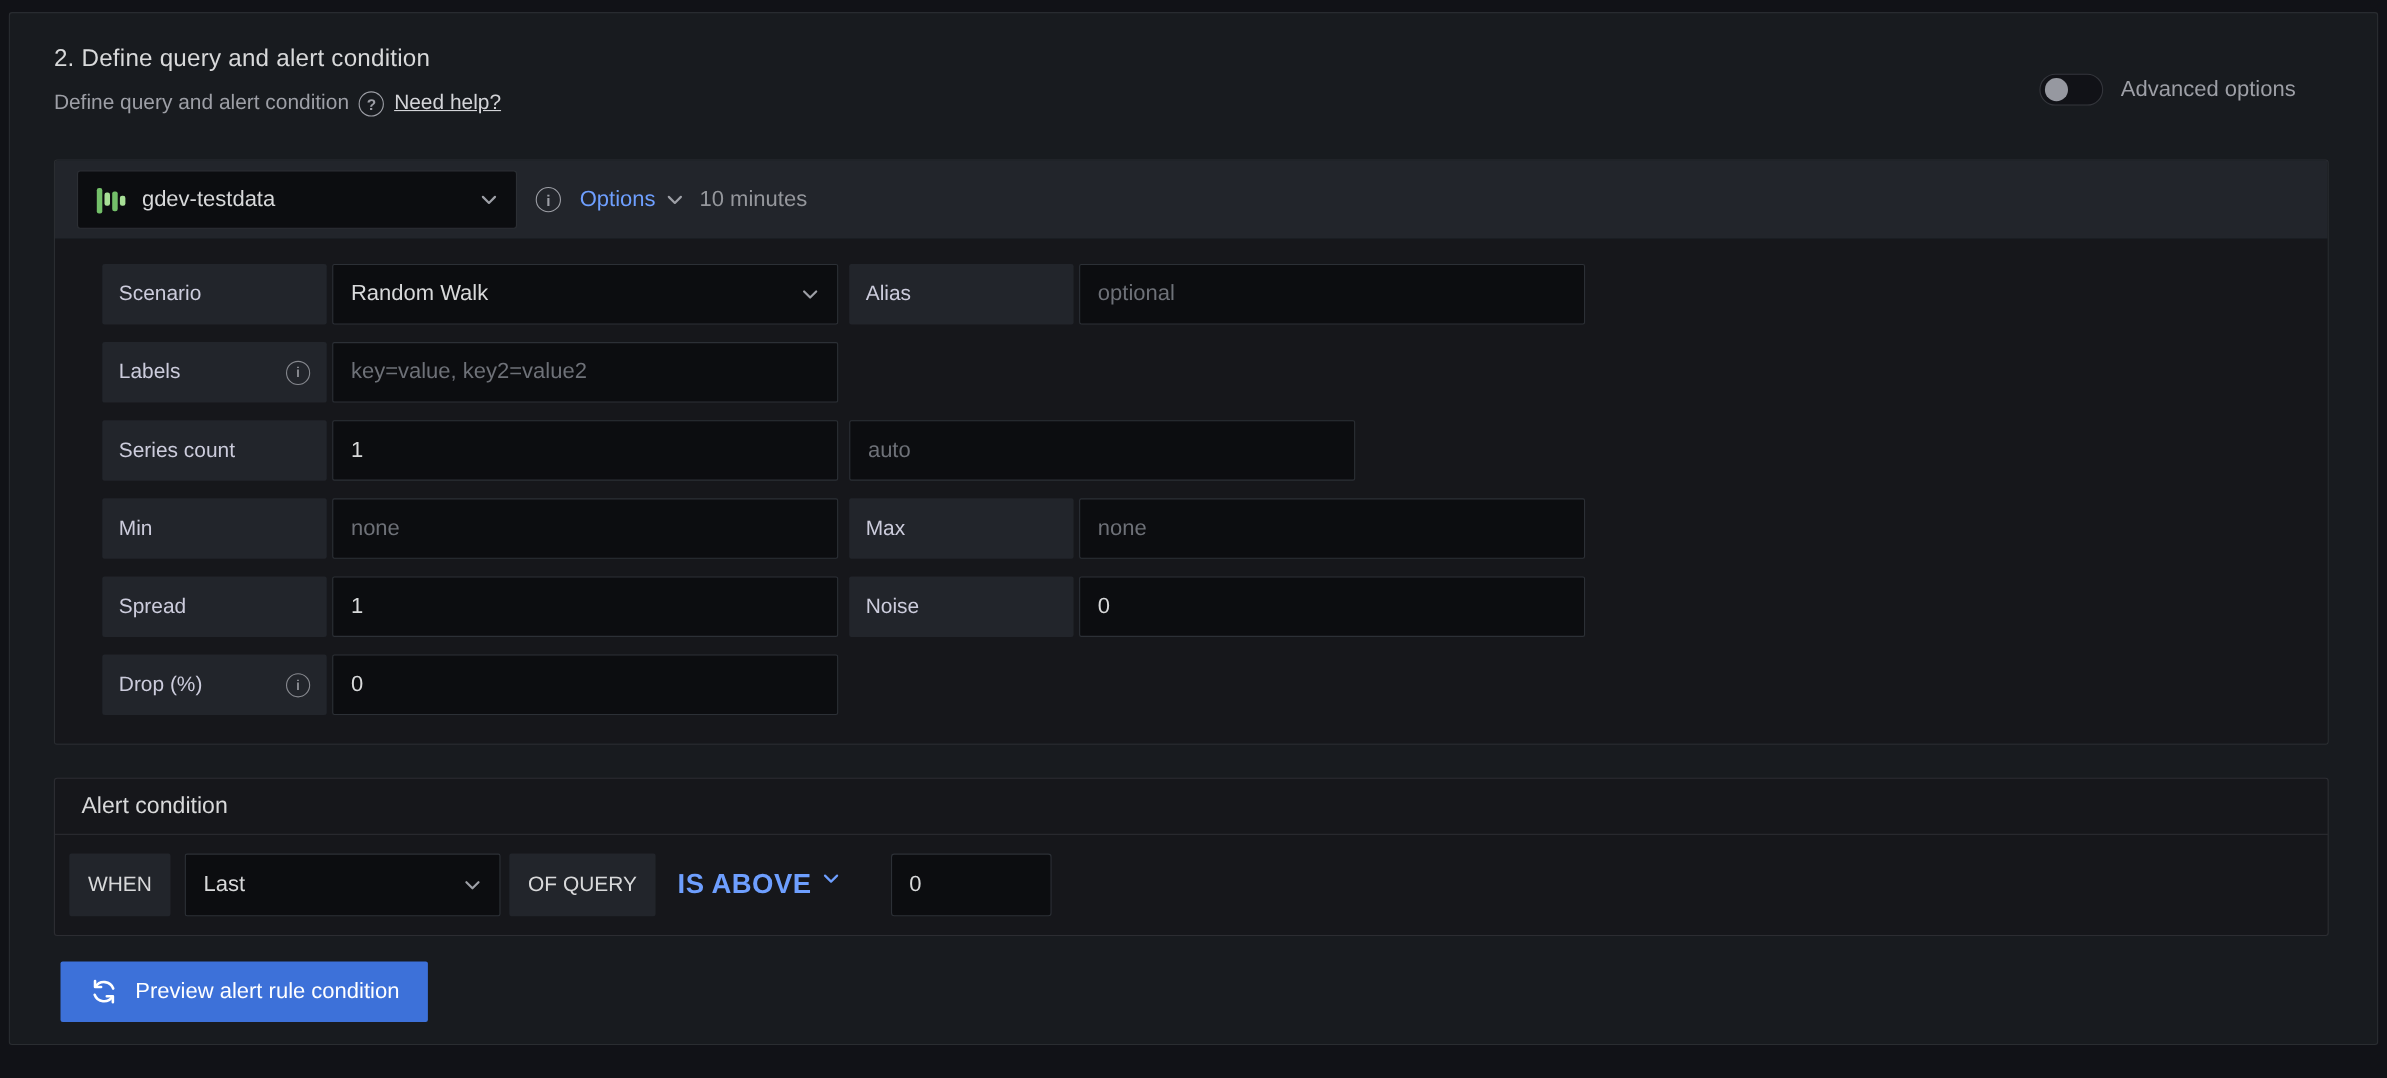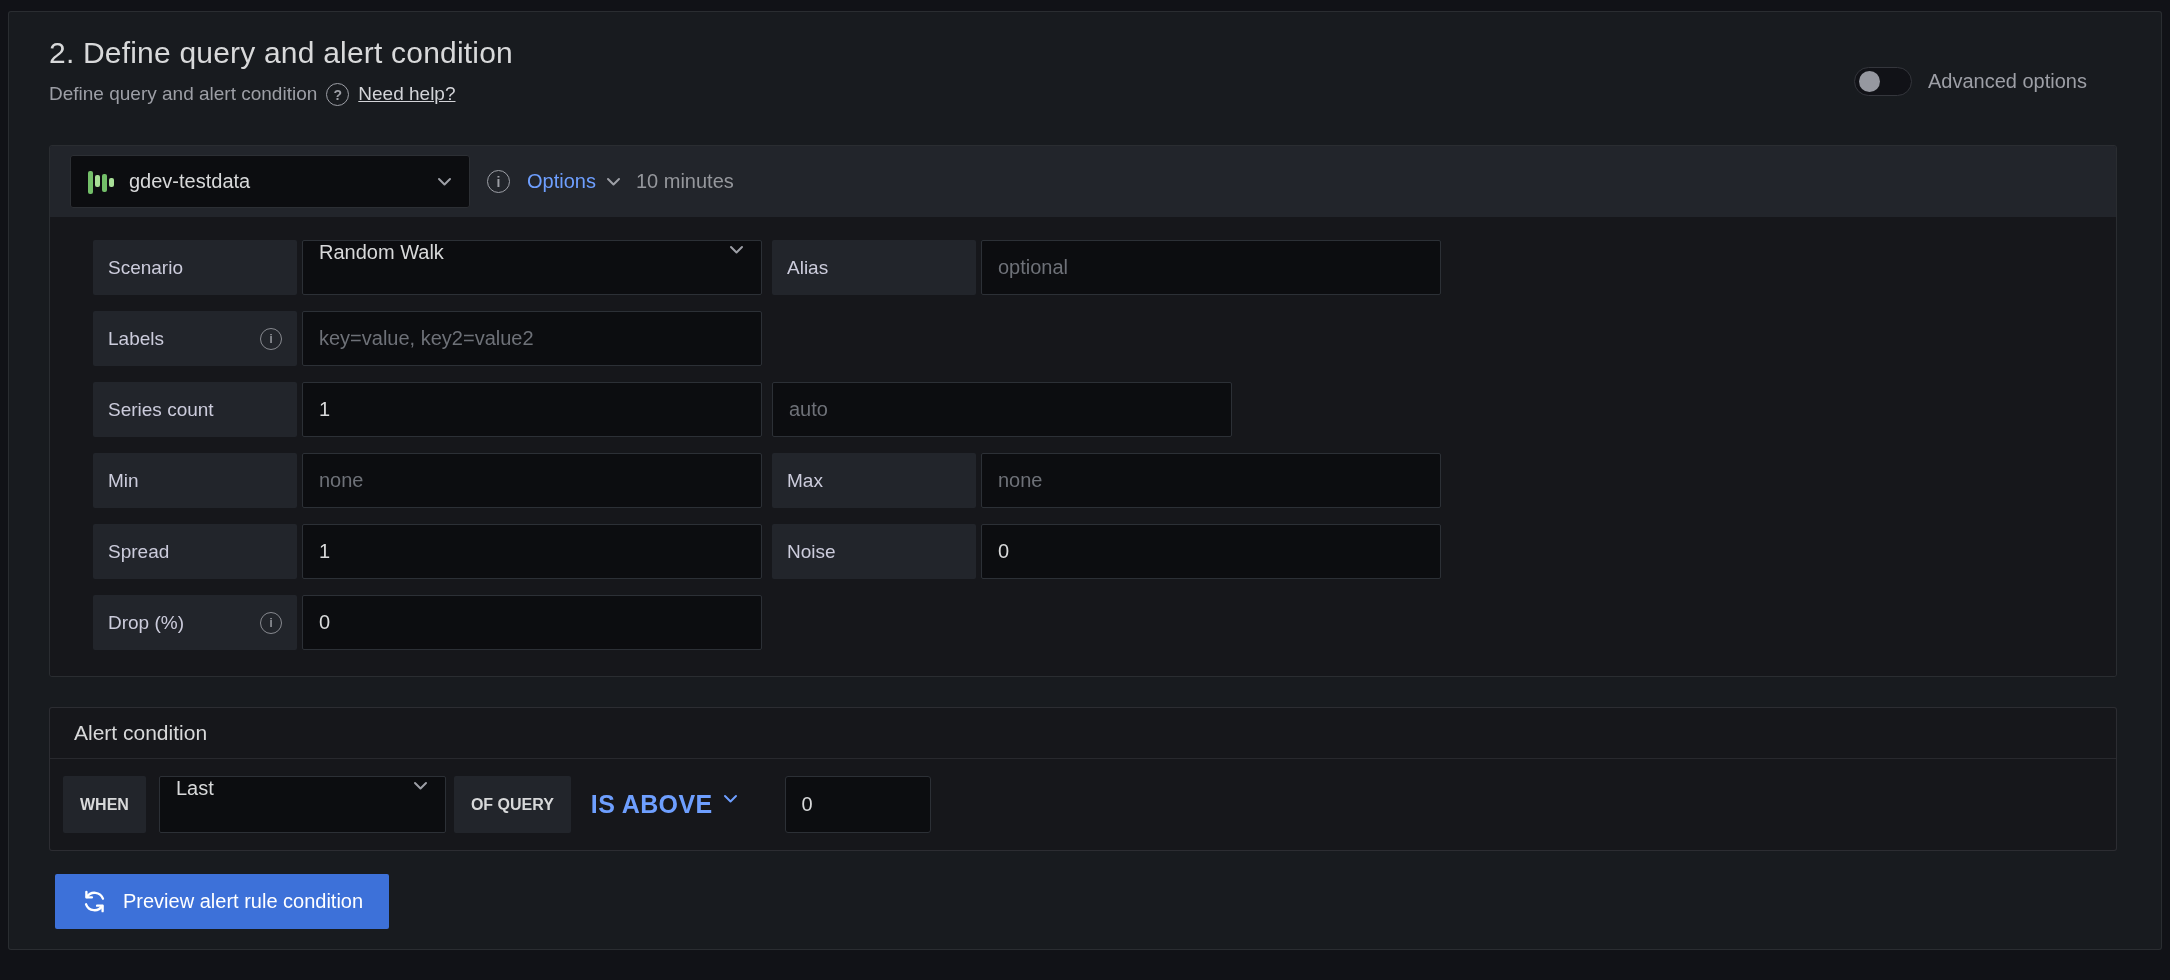--- a/index.html
+++ b/index.html
@@ -12,21 +12,21 @@
     position:relative;
   }
   .panel {
     position:absolute; left:8px; top:11px; right:8px; bottom:30px;
     background:#181b1f;
     border:1px solid rgba(204,204,220,0.10);
     border-radius:3px;
     padding:22px 44px 0 40px;
   }
   .panel-head { position:relative; }
-  .page-title { font-size:30px; font-weight:500; color:#d8d9da; line-height:38px; letter-spacing:.2px; }
+  .page-title { font-size:22px; font-weight:500; color:#d8d9da; line-height:38px; letter-spacing:.2px; }
   .subtitle { margin-top:11px; display:flex; align-items:flex-start; gap:9px; font-size:19px; color:#9d9fa6; }
   .subtitle a { color:#d3d4d8; text-decoration:underline; cursor:pointer; }
   .circle-icon {
     display:inline-flex; width:23px; height:23px; flex:0 0 auto;
     border:1.5px solid currentColor; border-radius:50%;
     align-items:center; justify-content:center;
     font-size:14px; font-weight:600; color:#9d9fa6; line-height:1;
   }
   .advanced { position:absolute; right:30px; top:33px; display:flex; align-items:center; gap:16px; }
   .advanced-label { font-size:20px; color:#9d9fa6; }
@@ -79,40 +79,40 @@
     font-size:19px; font-weight:500; color:#ccccdc; height:55px;
   }
   .chip .circle-icon { width:22px; height:22px; font-size:13px; border-width:1px; color:#87898f; }
   .ctrl {
     width:460px; height:55px; flex:0 0 auto;
     background:#0c0d10; border:1px solid #2c3036; border-radius:2px;
     padding:0 16px; font-size:20px; color:#d8d9da;
     font-family:"Liberation Sans", sans-serif;
   }
   input.ctrl::placeholder { color:#6e7178; opacity:1; }
-  .select { display:flex; align-items:flex-start; cursor:pointer; }
+  .select { display:flex; align-items:center; cursor:pointer; }
   .select .chev { margin-left:auto; }
   .col-gap { width:10px; flex:0 0 auto; }
 
   
   .alert-card {
     margin-top:30px;
     background:#16171b;
     border:1px solid rgba(204,204,220,0.12);
     border-radius:3px;
   }
   .alert-card-header {
     padding:13px 24px; font-size:21px; color:#d8d9da;
     border-bottom:1px solid rgba(204,204,220,0.10);
   }
   .alert-card-body { padding:17px 13px; display:flex; align-items:center; }
   .alert-chip {
     background:#22252b; border-radius:2px; height:57px;
     display:flex; align-items:center; padding:13px 17px;
-    font-size:16px; font-weight:700; color:#d8d9da; flex:0 0 auto;
+    font-size:19px; font-weight:400; color:#d8d9da; flex:0 0 auto;
   }
   .reducer-select { width:287px; height:57px; margin-left:13px; }
   .ofquery-chip { margin-left:8px; }
   .evaluator {
     margin-left:20px; display:inline-flex; align-items:flex-start; gap:9px;
     color:#6e9fff; font-size:25px; font-weight:700; letter-spacing:.4px; cursor:pointer;
   }
   .evaluator .chev { color:#6e9fff; }
   .threshold-input { width:146px; height:57px; margin-left:46px; border-radius:3px; }
 

